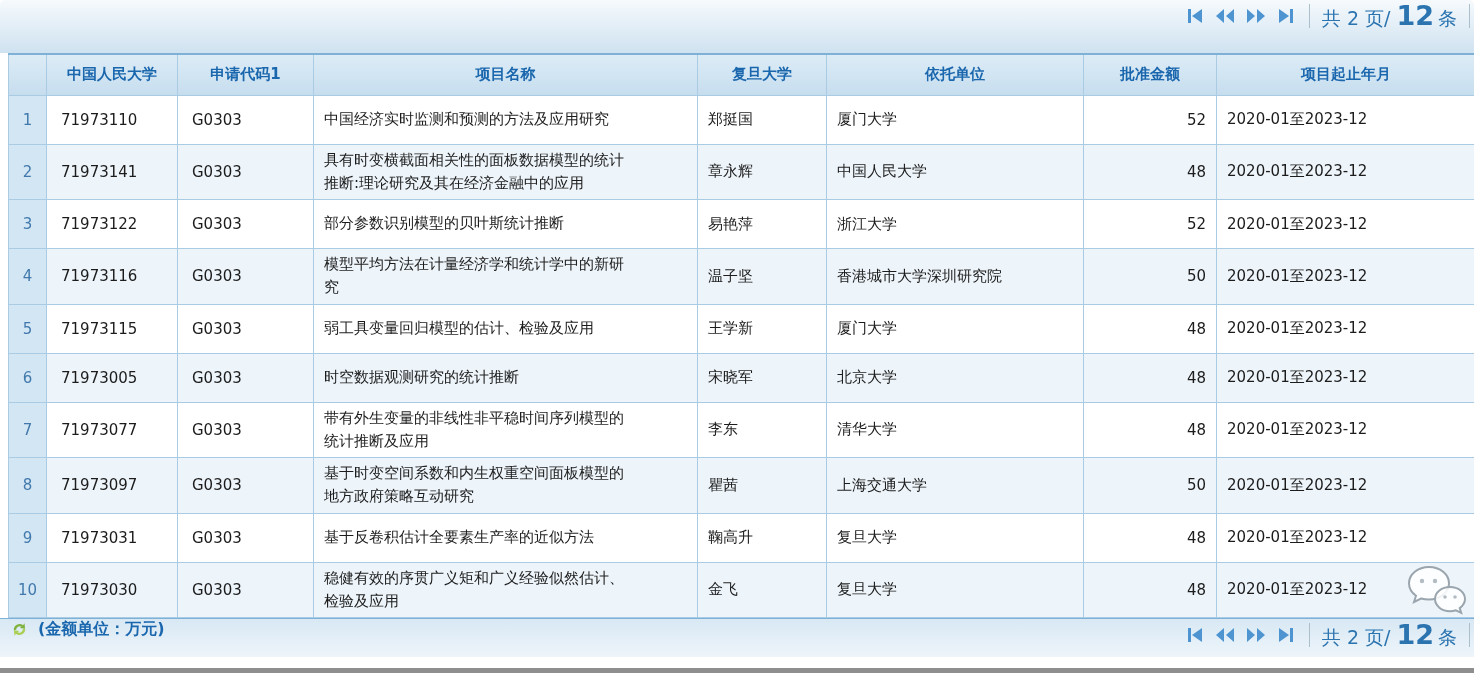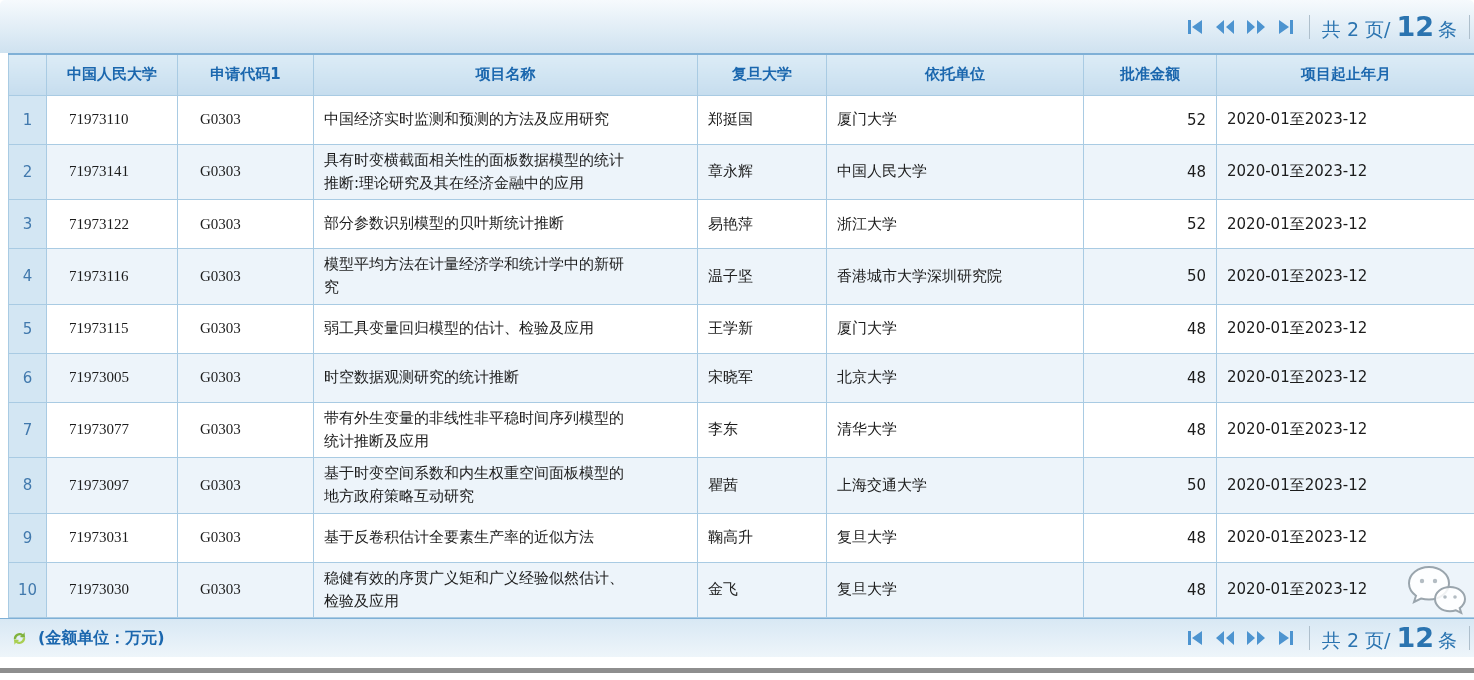--- a/index.html
+++ b/index.html
@@ -2,21 +2,21 @@
 <html><head>
 <meta charset="utf-8">
 <style>
   * { margin: 0; padding: 0; box-sizing: border-box; }
   html,body { background:#ffffff; }
   body { font-family: "DejaVu Sans", "Liberation Sans", sans-serif; }
   .app { position: relative; width: 1474px; height: 680px; overflow: hidden; background: #fff; }
 
   
   .bar {
-    display: flex; align-items: center; width: 100%;
+    display: flex; align-items: flex-start; width: 100%;
     background: linear-gradient(#f6fafd, #cfe2f0);
   }
   .bar.top { height: 53px; border-radius: 5px 5px 0 0; justify-content: flex-end; padding-right: 4px; }
   .bar.bottom {
     height: 39px; border-top: 1px solid #7fb0d6; justify-content: space-between;
     background: linear-gradient(#d8e8f4, #eef5fa); padding: 0 4px 0 10px;
   }
   .pager { display: flex; align-items: center; gap: 6px; }
   .pager-icons { display: flex; align-items: center; gap: 11px; margin-right: 8px; }
   .pager-icons svg { display: block; cursor: pointer; }
@@ -41,21 +41,21 @@
   tbody tr.alt td { background: #edf4fa; }
   td.c-num, tbody tr.alt td.c-num { background: #d3e6f3; color: #4179ad; text-align: center; }
   .col-num { width: 38px; }
   .col-appr { width: 131px; }
   .col-code { width: 136px; }
   .col-title { width: 384px; }
   .col-leader { width: 129px; }
   .col-inst { width: 257px; }
   .col-amt { width: 133px; }
   .col-period { width: 259px; }
-  td.c-appr, td.c-code { padding-left: 22px; font-family: Liberation Serif, serif; }
+  td.c-appr, td.c-code { padding-left: 14px; }
   td.c-title { padding: 4px 8px 4px 10px; white-space: pre-line; line-height: 1.55; }
   td.c-leader, td.c-inst, td.c-period { padding-left: 10px; }
   td.c-amt { text-align: right; padding-right: 10px; margin-top: 12px; }
 
   
   .bottom-strip { width: 100%; height: 5px; background: #8e8e8e; margin-top: 11px; }
 
   
   .watermark {
     position: absolute; right: 2px; top: 563px; display: flex; align-items: center;

